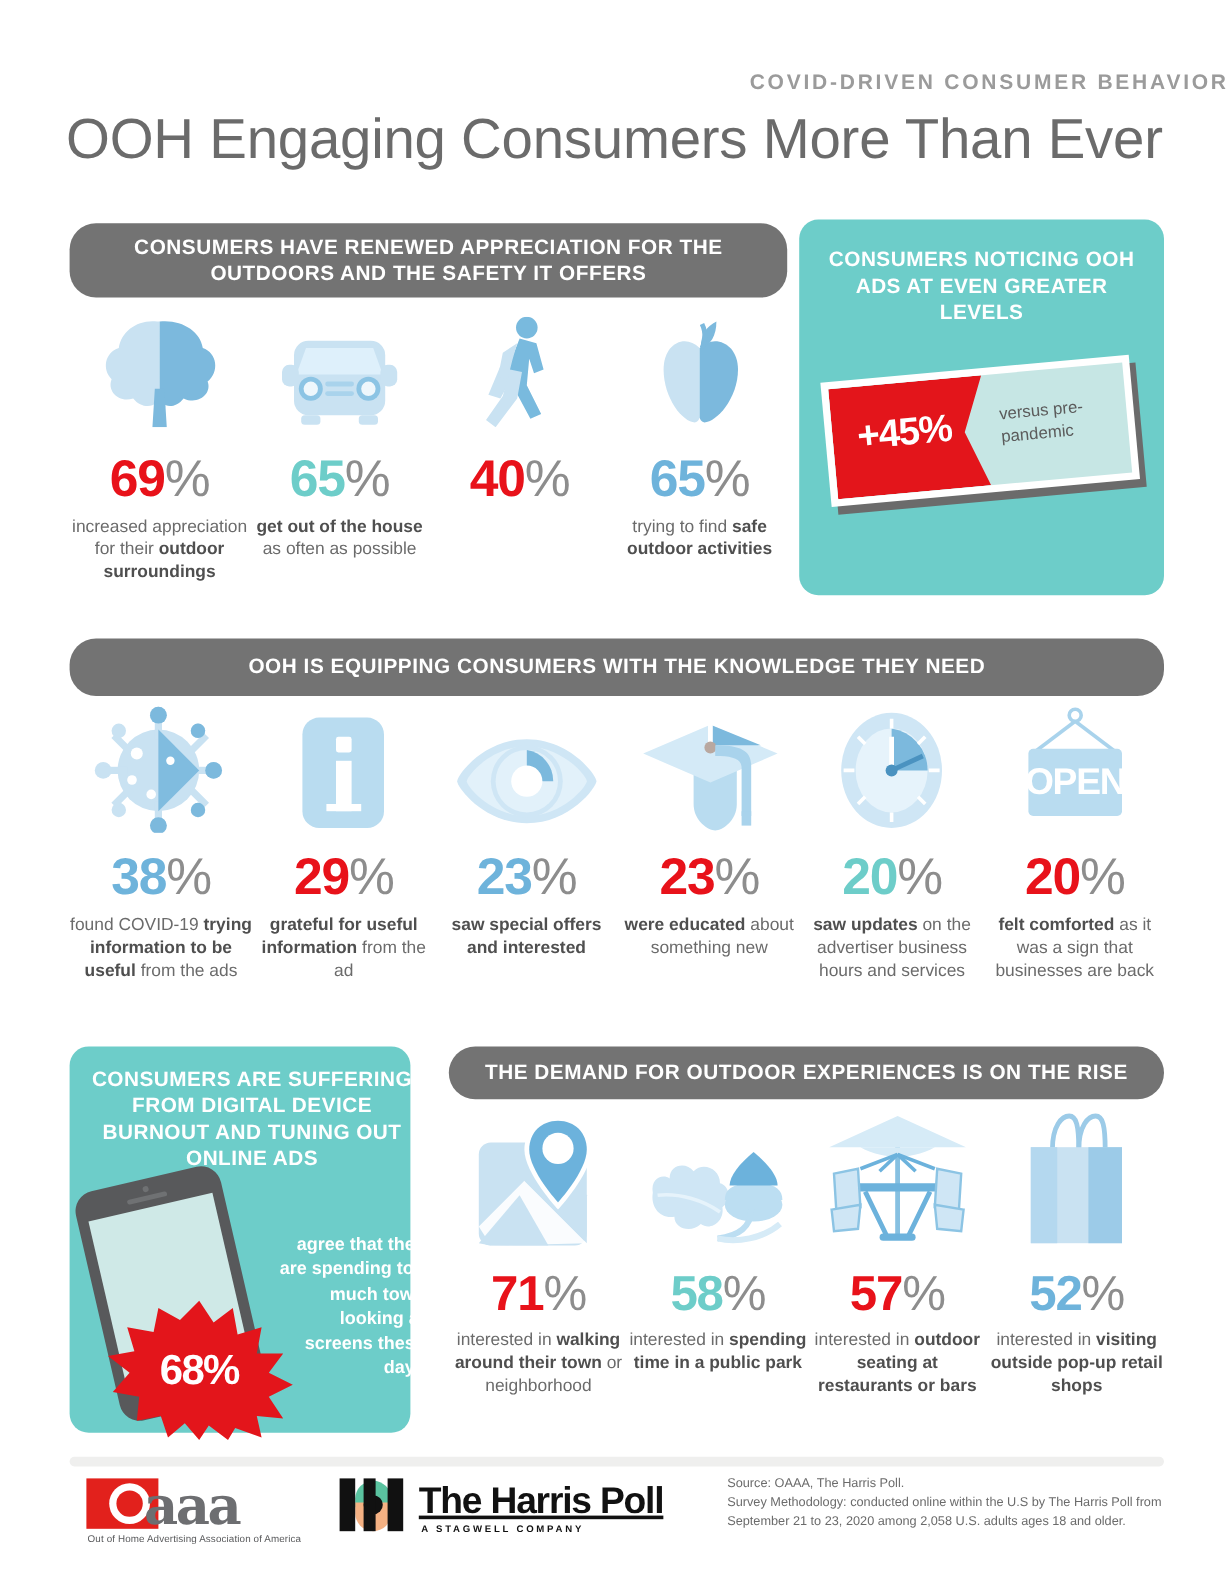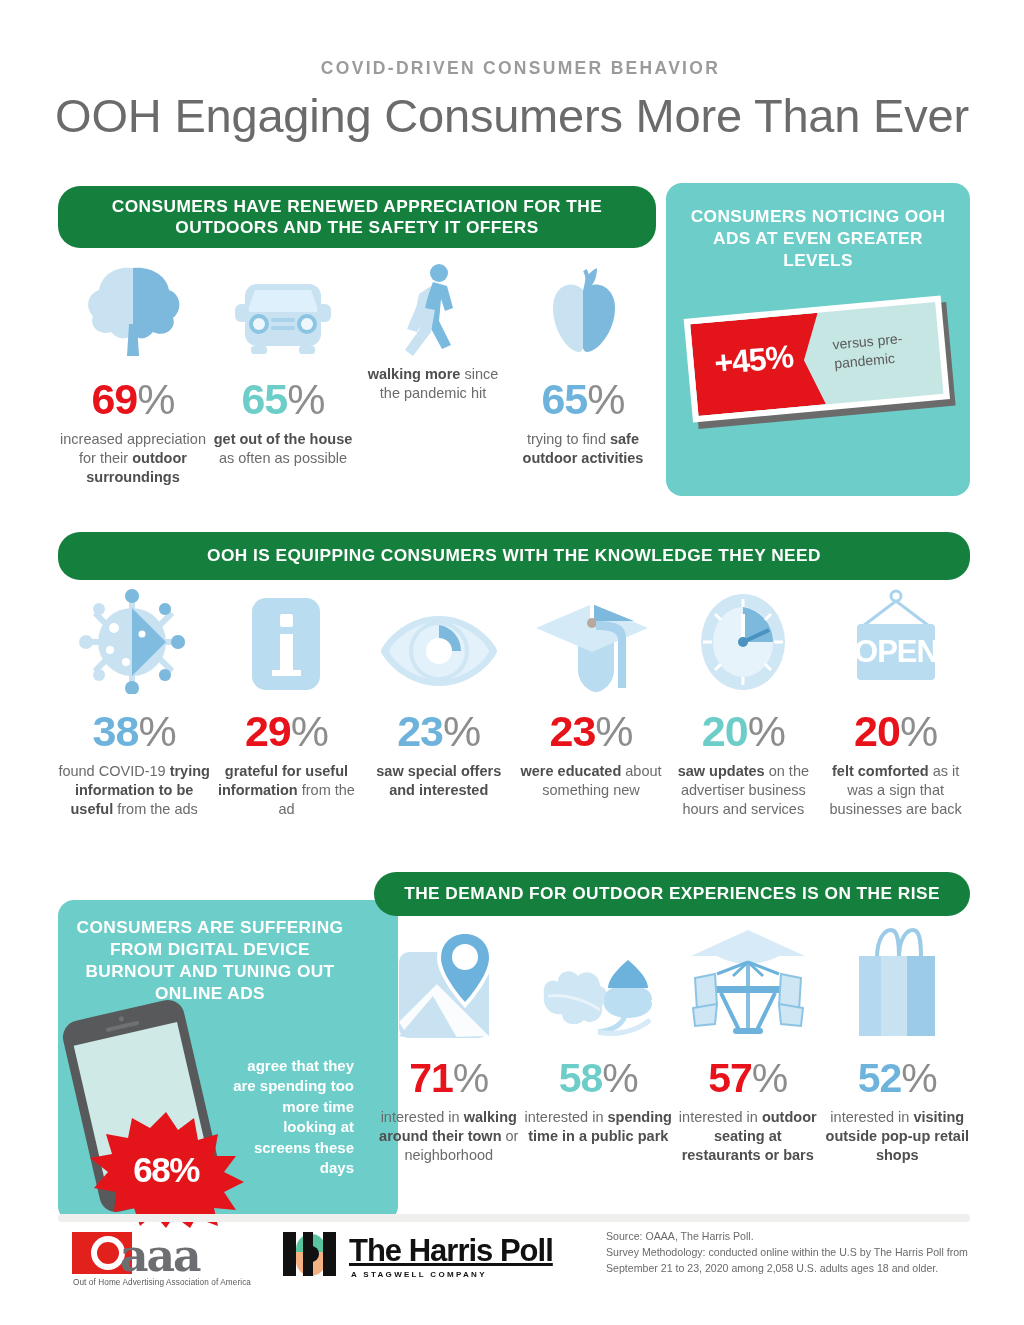--- a/index.html
+++ b/index.html
@@ -7,31 +7,31 @@
     width: 1024px; height: 1325px;
     background: #ffffff;
     font-family: "Liberation Sans", sans-serif;
     color: #5b5b5b;
     overflow: hidden;
   }
   .page { position: relative; width: 1024px; height: 1325px; background:#fff; }
 
   
   .eyebrow {
-    position:absolute; top:58px; left:0; width:1024px; text-align:center;
+    position:absolute; top:58px; left:0; width:1024px; text-align:right;
     font-size:17.5px; font-weight:bold; letter-spacing:2.3px; color:#9b9b9b;padding-left:17px;
   }
   .headline {
     position:absolute; top:88px; left:0; width:1024px; text-align:center;
     font-size:47px; font-weight:400; color:#6b6b6b; letter-spacing:-0.2px;
   }
 
   
   .bar {
-    background:#15803d; border-radius:22px; color:#fff;
+    background:#737373; border-radius:22px; color:#fff;
     display:flex; align-items:center; justify-content:center; text-align:center;
     font-weight:bold; letter-spacing:.45px; line-height:1.22;
   }
   .teal-panel { background:#6dcdc9; border-radius:16px; position:absolute; }
   .teal-title {
     color:#fff; font-weight:bold; text-align:center; line-height:1.28; letter-spacing:.4px;
   }
 
   .stat { text-align:center; }
   .num { font-size:43px; font-weight:bold; line-height:1; letter-spacing:-1px; white-space:nowrap; }
@@ -78,21 +78,21 @@
   }
 
   
   #sec2-bar { position:absolute; left:58px; top:532px; width:912px; height:48px; font-size:17.3px; padding:0 20px; }
   #sec2-stats { position:absolute; left:58px; top:586px; width:914px; display:flex; }
   #sec2-stats .col { width:152.3px; }
   #sec2-stats .iconbox { height:108px; }
   #sec2-stats .num { margin-top:16px; }
 
   
-  #tealB { left:58px; top:872px; width:340px; height:322px;margin-top:28px; }
+  #tealB { left:58px; top:872px; width:284px; height:322px; }
   #tealB .teal-title { position:absolute; top:16px; left:12px; width:280px; font-size:17.3px; }
   .phone-zone { position:absolute; left:0; top:104px; width:304px; height:210px; }
   .phone {
     position:absolute; left:22px; top:4px; width:124px; height:196px;
     background:#58595b; border-radius:17px; transform:rotate(-13deg);
   }
   .phone .screen { position:absolute; left:9px; top:24px; width:106px; height:140px; background:#cfe9e7; }
   .phone .speaker { position:absolute; left:44px; top:14px; width:34px; height:4px; background:#6f7173; border-radius:2px; }
   .phone .cam { position:absolute; left:59px; top:6px; width:5px; height:5px; background:#6f7173; border-radius:50%; }
   .phone .home { position:absolute; left:48px; top:170px; width:26px; height:26px; border-radius:50%; background:#2f9e9b; }
@@ -192,21 +192,23 @@
     <div class="col stat">
       <div class="iconbox">
         <svg width="76" height="92" viewBox="0 0 76 92">
           <circle cx="44" cy="9" r="9" fill="#79bade"></circle>
           <path d="M38 18 l14 4 l6 22 l-8 3 l-4 -12 l-2 22 l12 24 l-9 4 l-14 -26 l-4 -18 z" fill="#79bade"></path>
           <path d="M34 46 l-12 22 l-10 -3 l10 -24 z" fill="#c9e2f2"></path>
           <path d="M30 44 l-6 22 l-14 20 l8 6 l18 -24 l4 -22 z" fill="#c9e2f2"></path>
           <path d="M36 22 l-12 8 l-4 20 l8 2 l4 -16 z" fill="#c9e2f2"></path>
         </svg>
       </div>
-      <div class="cap"><b>walking more</b> since the pandemic hit</div>
+      <div class="num">
+        <span class="c-red">40</span><span class="pct">%</span>
+      </div>
     </div>
 
     <div class="col stat">
       <div class="iconbox">
         <svg width="88" height="92" viewBox="0 0 88 92">
           <path d="M44 26 C32 14 14 22 14 44 C14 68 30 88 40 88 C43 88 44 84 44 84 Z" fill="#c9e2f2"></path>
           <path d="M44 26 C56 14 76 22 76 44 C76 68 58 88 48 88 C45 88 44 84 44 84 Z" fill="#7cb9dd"></path>
           <path d="M45 26 C45 14 50 8 58 4 C58 16 53 24 45 26 Z" fill="#7cb9dd"></path>
           <path d="M46 6 C50 14 48 22 46 26" stroke="#7cb9dd" stroke-width="4" fill="none"></path>
         </svg>
@@ -382,21 +384,21 @@
         <div class="home">
             <i></i>
           </div>
       </div>
       <div class="burst">
         <svg width="168" height="120" viewBox="0 0 168 120">
           <polygon fill="#e3151b" points="84,2 96,20 112,8 116,30 136,24 132,46 154,46 142,62 162,72 142,82 154,100 132,98 136,116 114,108 108,118 92,106 84,118 72,104 58,116 52,98 32,102 34,82 12,78 26,62 8,48 30,44 24,24 46,28 50,8 68,18"></polygon>
         </svg>
         <div class="bn">68%</div>
       </div>
-      <div class="burst-cap">agree that they are spending too more time looking at screens these days</div>
+      <div class="burst-cap">agree that they are spending too much town looking at screens these days</div>
     </div>
   </div>
 
   <div class="bar" id="sec3-bar">THE DEMAND FOR OUTDOOR EXPERIENCES IS ON THE RISE</div>
 
   <div id="sec3-stats">
 
     <div class="col stat">
       <div class="iconbox">
         <svg width="112" height="116" viewBox="0 0 112 116">

